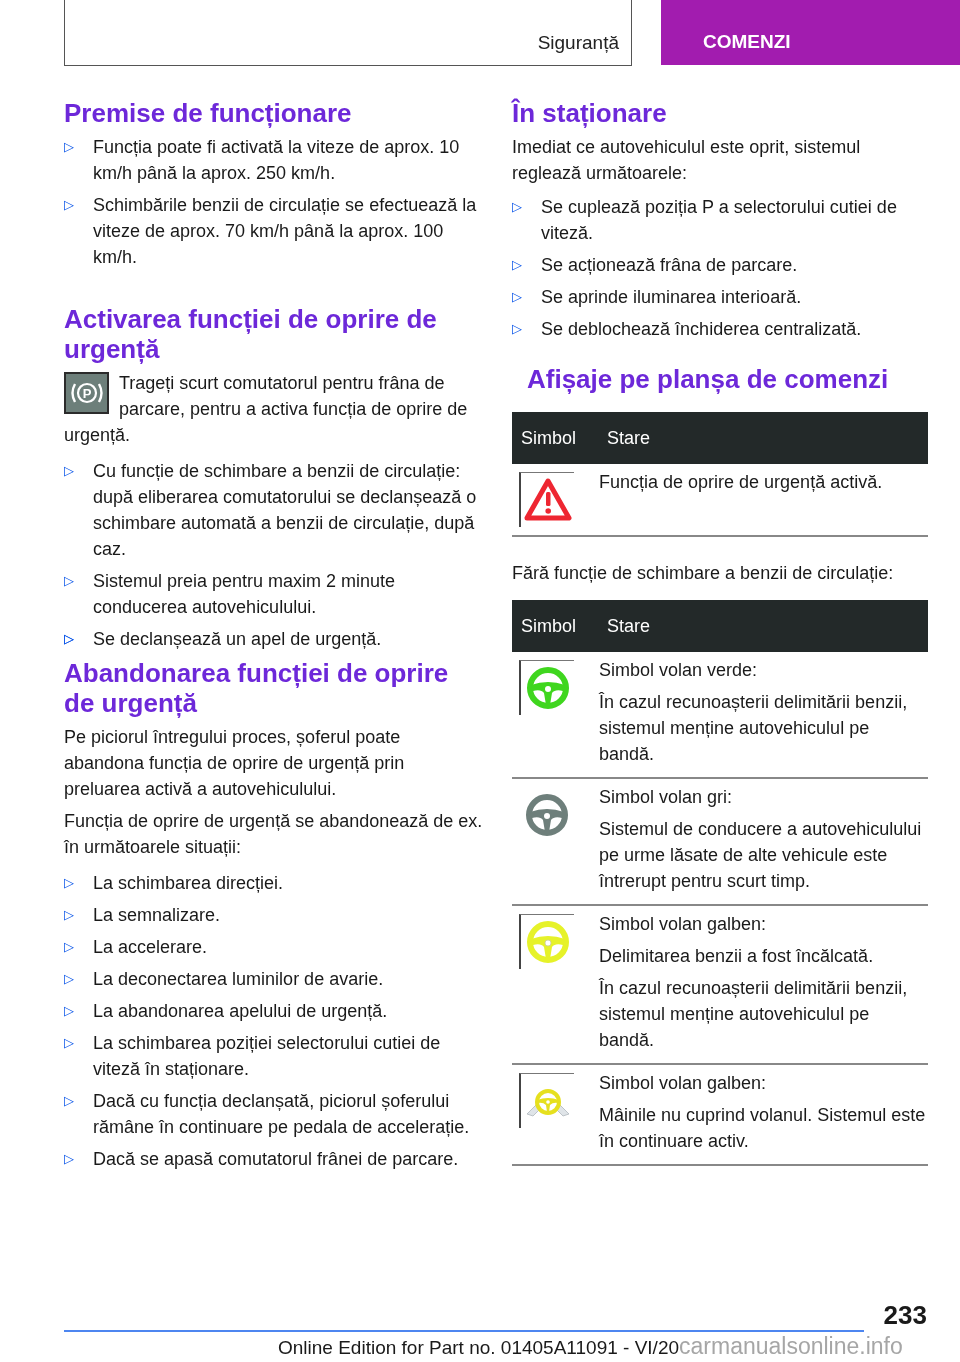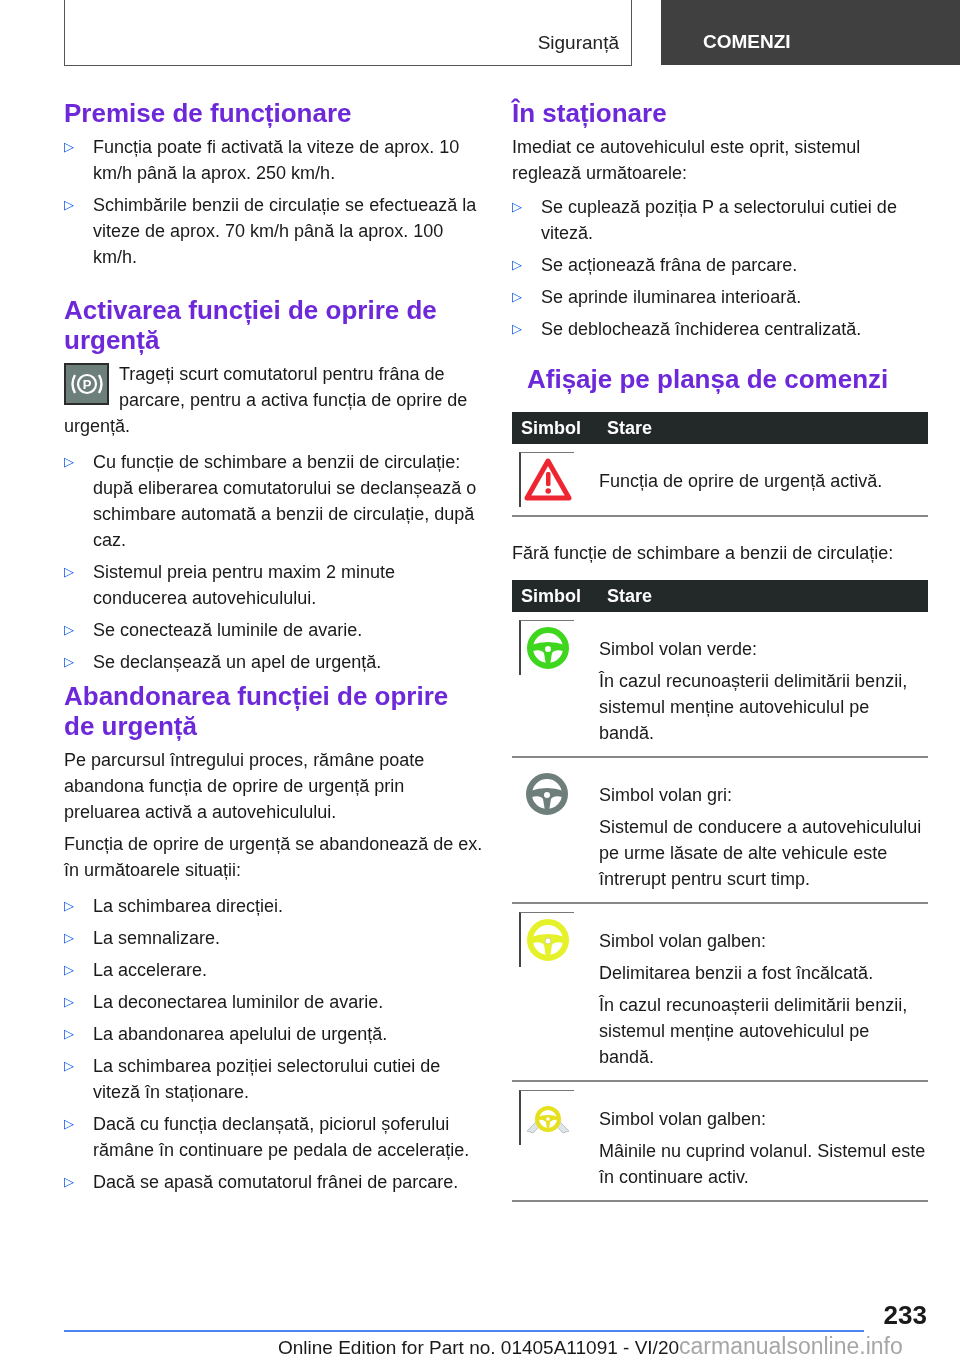--- a/index.html
+++ b/index.html
@@ -9,21 +9,21 @@
   
   .hdr-left {
     position: absolute; left: 64px; top: 0; width: 568px; height: 66px;
     border: 1px solid #555; border-top: none; background: #fff;
   }
   .hdr-left span {
     position: absolute; right: 12px; bottom: 11px; font-size: 19px; color: #222;
   }
   .hdr-right {
     position: absolute; left: 661px; top: 0; width: 299px; height: 65px;
-    background: #404040;
+    background: #a21caf;
   }
   .hdr-right span {
     position: absolute; left: 0; right: 0; bottom: 12px; text-align: center;
     color: #fff; font-weight: bold; font-size: 19px; padding-left: 42px; text-align: left;
   }
 
   
   .col { position: absolute; top: 98px; }
   .col-l { left: 64px; width: 420px; }
   .col-r { left: 512px; width: 416px; }
@@ -43,27 +43,27 @@
   }
 
   .icon-p {
     float: left; width: 45px; height: 42px; margin: 2px 10px 0 0;
     background: #6d7f7a; border: 2px solid #2b2b2b; display: flex; align-items: center; justify-content: center;
   }
 
   
   table.sym { width: 416px; border-collapse: collapse; }
   table.sym th {
-    background: #232929; color: #fff; font-weight: bold; font-size: 18px;
-    text-align: left; height: 32px; padding: 0 0 0 9px;
+    background: #232929; color: #fff; font-weight: normal; font-size: 18px;
+    text-align: left; height: 52px; padding: 0 0 0 9px;
   }
   table.sym th:first-child { width: 86px; }
   table.sym td { vertical-align: top; border-bottom: 2px solid #888; padding: 8px 0 8px 0; }
   table.sym td.ic { padding: 8px 0 8px 7px; }
-  table.sym td.tx { padding: 24px 0 10px 1px; font-size: 18px; line-height: 26px; }
+  table.sym td.tx { padding: 5px 0 10px 1px; font-size: 18px; line-height: 26px; }
   table.sym td.tx div + div { margin-top: 6px; }
   .sbox {
     width: 55px; height: 55px; border-left: 2px solid #444; border-top: 1px solid #777;
     display: flex; align-items: center; justify-content: center; background: #fff;
   }
   .sbox.noborder { border: none; }
 
   
   .footer-line {
     position: absolute; left: 64px; top: 1330px; width: 800px; height: 2px; background: #4d86f0;
@@ -86,41 +86,41 @@
   <span>COMENZI</span>
 </div>
 
 <div class="col col-l">
   <h2>Premise de funcționare</h2>
   <ul class="bl" style="margin-top:6px;">
     <li><span class="tri">▷</span><span>Funcția poate fi activată la viteze de aprox. 10 km/h până la aprox. 250 km/h.</span></li>
     <li><span class="tri">▷</span><span>Schimbările benzii de circulație se efectuează la viteze de aprox. 70 km/h până la aprox. 100 km/h.</span></li>
   </ul>
 
-  <h2 style="margin-top:25px;">Activarea funcției de oprire de urgență</h2>
+  <h2 style="margin-top:34px;">Activarea funcției de oprire de urgență</h2>
   <div class="p" style="margin-top:6px; margin-bottom:10px; overflow:hidden;">
     <div class="icon-p">
       <svg width="36" height="30" viewBox="0 0 36 30">
         <circle cx="18" cy="15" r="9" fill="none" stroke="#fff" stroke-width="2.2"></circle>
         <text x="18" y="20" text-anchor="middle" fill="#fff" font-size="13" font-weight="bold" font-family="Liberation Sans, sans-serif">P</text>
         <path d="M6 6 Q1 15 6 24" fill="none" stroke="#fff" stroke-width="2.4"></path>
         <path d="M30 6 Q35 15 30 24" fill="none" stroke="#fff" stroke-width="2.4"></path>
       </svg>
     </div>
     <span>Trageți scurt comutatorul pentru frâna de parcare, pentru a activa funcția de oprire de urgență.</span>
   </div>
   <ul class="bl">
     <li><span class="tri">▷</span><span>Cu funcție de schimbare a benzii de circulație: după eliberarea comutatorului se declanșează o schimbare automată a benzii de circulație, după caz.</span></li>
     <li><span class="tri">▷</span><span>Sistemul preia pentru maxim 2 minute conducerea autovehiculului.</span></li>
-    <li><span class="tri">▷</span><span>Se conectează luminile de avarie.</span></li>
+    <li><span class="tri">▷</span></li>
     <li><span class="tri">▷</span><span>Se declanșează un apel de urgență.</span></li>
   </ul>
 
   <h2 style="">Abandonarea funcției de oprire de urgență</h2>
-  <div class="p" style="margin-bottom:6px;">Pe parcursul întregului proces, rămâne poate abandona funcția de oprire de urgență prin preluarea activă a autovehiculului.</div>
+  <div class="p" style="margin-bottom:6px;">Pe piciorul întregului proces, șoferul poate abandona funcția de oprire de urgență prin preluarea activă a autovehiculului.</div>
   <div class="p" style="margin-bottom:10px;">Funcția de oprire de urgență se abandonează de ex. în următoarele situații:</div>
   <ul class="bl">
     <li><span class="tri">▷</span><span>La schimbarea direcției.</span></li>
     <li><span class="tri">▷</span><span>La semnalizare.</span></li>
     <li><span class="tri">▷</span><span>La accelerare.</span></li>
     <li><span class="tri">▷</span><span>La deconectarea luminilor de avarie.</span></li>
     <li><span class="tri">▷</span><span>La abandonarea apelului de urgență.</span></li>
     <li><span class="tri">▷</span><span>La schimbarea poziției selectorului cutiei de viteză în staționare.</span></li>
     <li><span class="tri">▷</span><span>Dacă cu funcția declanșată, piciorul șoferului rămâne în continuare pe pedala de accelerație.</span></li>
     <li><span class="tri">▷</span><span>Dacă se apasă comutatorul frânei de parcare.</span></li>

